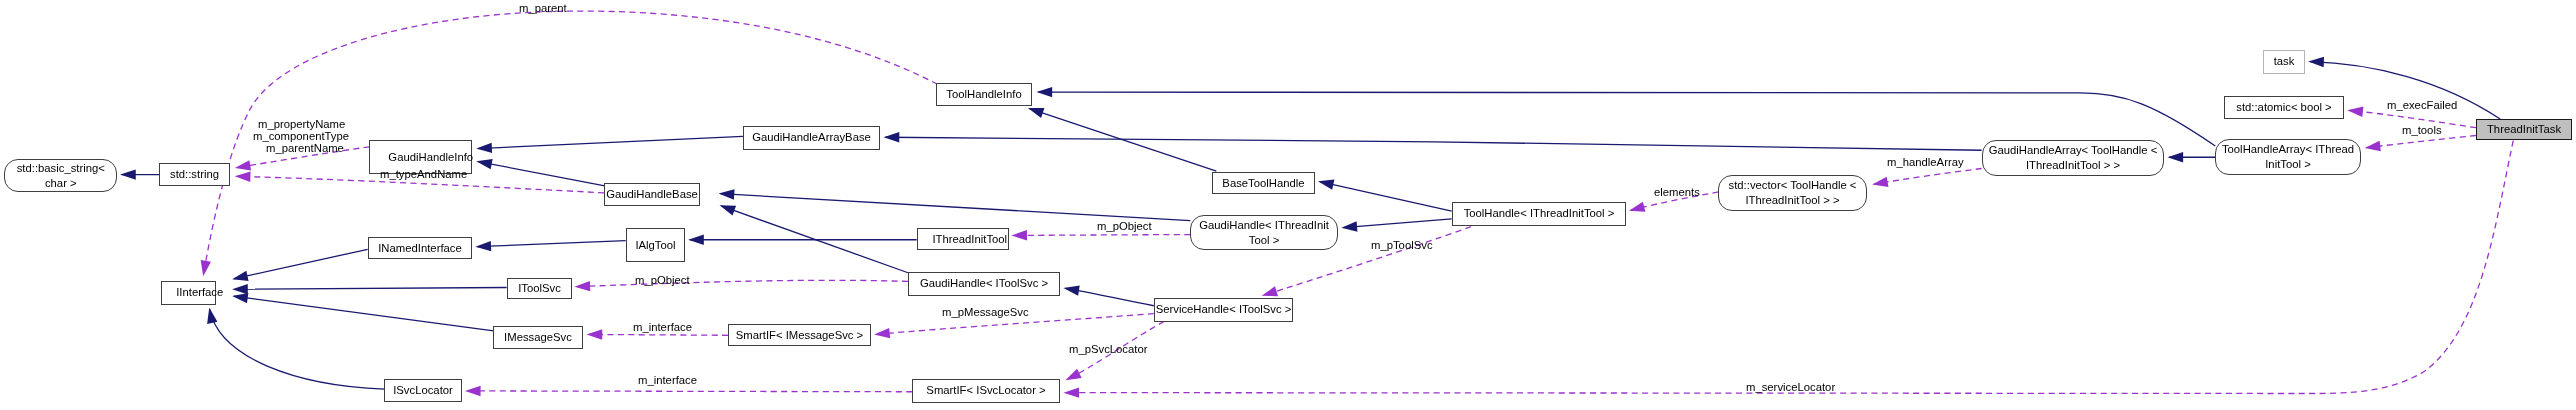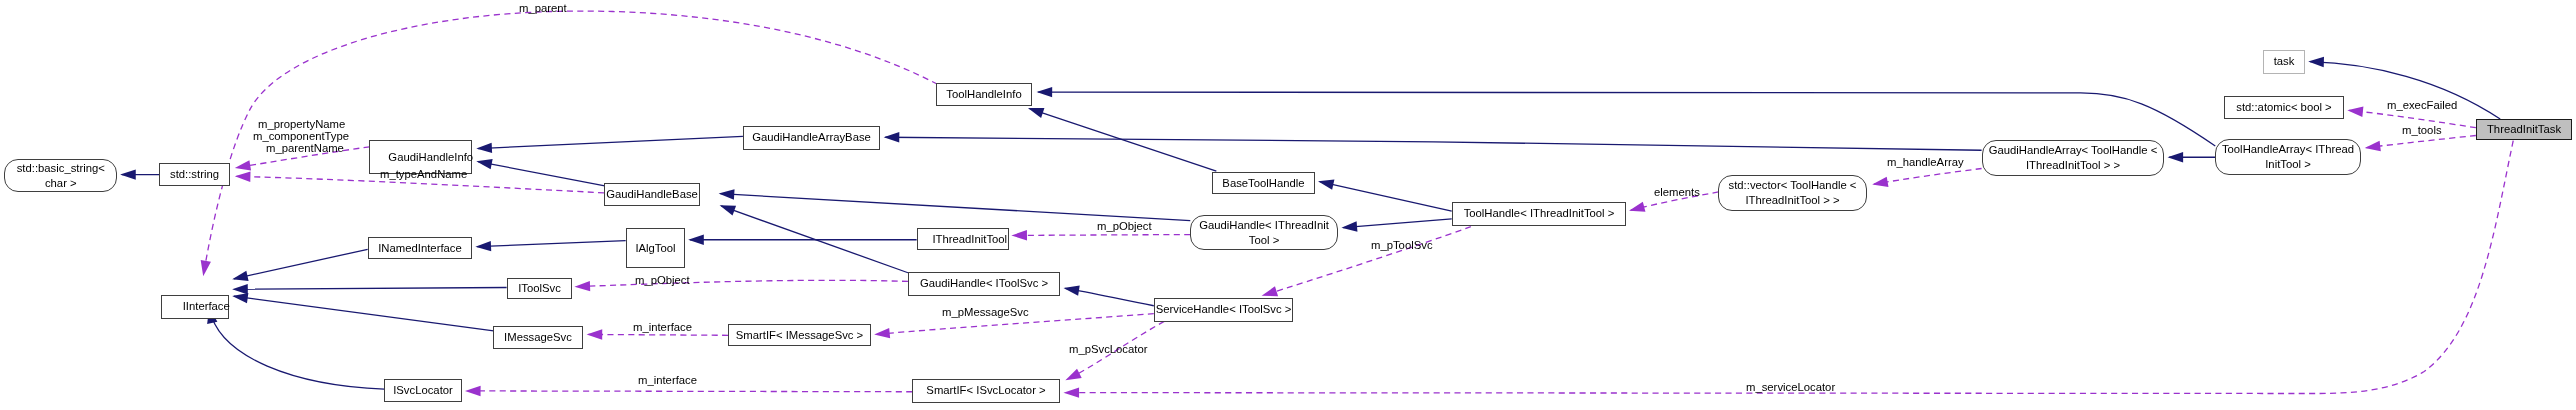--- a/index.html
+++ b/index.html
@@ -68,28 +68,28 @@
     <path class="edge-usage" d="M 2893,162 C 2872,260 2856,380 2790,428 C 2745,455 2690,453 2640,453 L 1226,452" marker-end="url(#arrow-usage)"></path>
     <path class="edge-usage" d="M 1050,451 L 537,450" marker-end="url(#arrow-usage)"></path>
     <path class="edge-usage" d="M 1978,221 C 1945,227 1908,234 1877,242" marker-end="url(#arrow-usage)"></path>
     <path class="edge-usage" d="M 2281,194 C 2240,199 2192,206 2157,212" marker-end="url(#arrow-usage)"></path>
     <path class="edge-usage" d="M 2850,147 C 2805,140 2752,132 2704,127" marker-end="url(#arrow-usage)"></path>
     <path class="edge-usage" d="M 2850,156 C 2812,160 2765,165 2724,170" marker-end="url(#arrow-usage)"></path>
   </svg>
 
   <div class="node wrap" style="left:4.3px;top:159px;width:113px;height:33px;">std::basic_string&lt; char &gt;</div>
   <div class="node" style="left:159px;top:163px;width:71px;height:22.6px;">std::string</div>
-  <div class="node" style="left:161px;top:295px;width:68px;height:23.5px;padding-left:26px;">IInterface</div>
+  <div class="node" style="left:161px;top:281px;width:55px;height:23.5px;padding-left:26px;">IInterface</div>
   <div class="node" style="left:369px;top:140px;width:103px;height:34px;padding-left:24px;">GaudiHandleInfo</div>
   <div class="node" style="left:743px;top:126px;width:137px;height:23.5px;">GaudiHandleArrayBase</div>
   <div class="node" style="left:604px;top:183px;width:96px;height:22.6px;">GaudiHandleBase</div>
   <div class="node" style="left:936px;top:83px;width:96px;height:22.6px;">ToolHandleInfo</div>
   <div class="node" style="left:1212px;top:172px;width:103px;height:22px;">BaseToolHandle</div>
   <div class="node" style="left:368px;top:237px;width:104px;height:22px;">INamedInterface</div>
-  <div class="node" style="left:626px;top:228px;width:59px;height:40px;">IAlgTool</div>
+  <div class="node" style="left:626px;top:228px;width:59px;height:34px;">IAlgTool</div>
   <div class="node" style="left:917px;top:228px;width:92px;height:22px;padding-left:17px;">IThreadInitTool</div>
   <div class="node wrap" style="left:1190px;top:215px;width:148px;height:35px;">GaudiHandle&lt; IThreadInit Tool &gt;</div>
   <div class="node" style="left:1452px;top:202px;width:174px;height:23.5px;">ToolHandle&lt; IThreadInitTool &gt;</div>
   <div class="node" style="left:507px;top:278px;width:65px;height:21px;">IToolSvc</div>
   <div class="node" style="left:908px;top:272px;width:152px;height:23.5px;">GaudiHandle&lt; IToolSvc &gt;</div>
   <div class="node" style="left:1154px;top:298px;width:139px;height:23.5px;">ServiceHandle&lt; IToolSvc &gt;</div>
   <div class="node" style="left:493px;top:326px;width:90px;height:22.6px;">IMessageSvc</div>
   <div class="node" style="left:728px;top:324px;width:143px;height:22px;">SmartIF&lt; IMessageSvc &gt;</div>
   <div class="node" style="left:384px;top:379px;width:78px;height:22.6px;">ISvcLocator</div>
   <div class="node" style="left:912px;top:379px;width:148px;height:23.5px;">SmartIF&lt; ISvcLocator &gt;</div>

